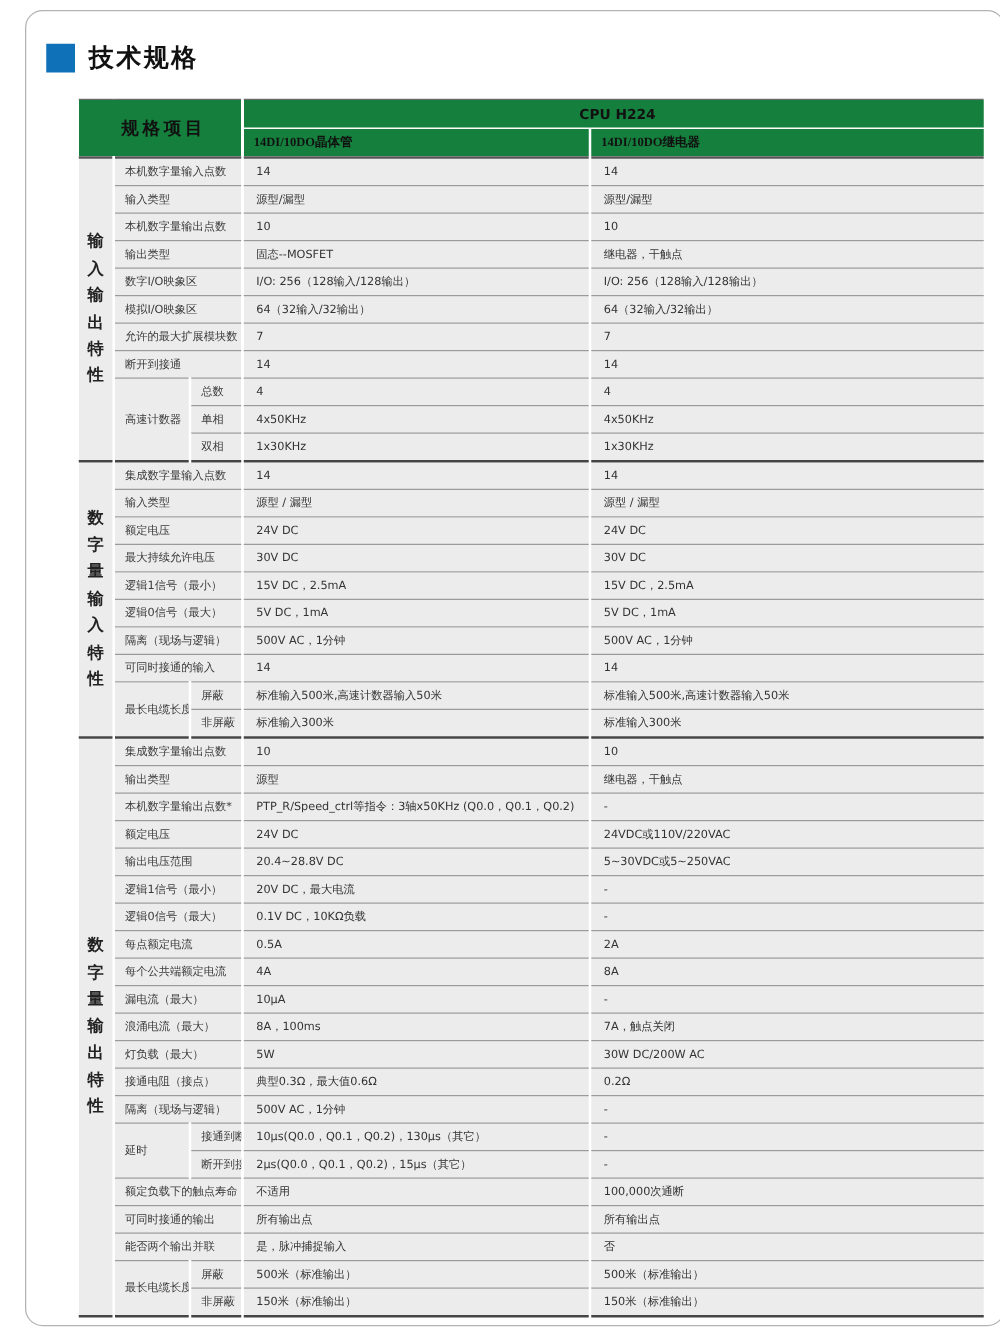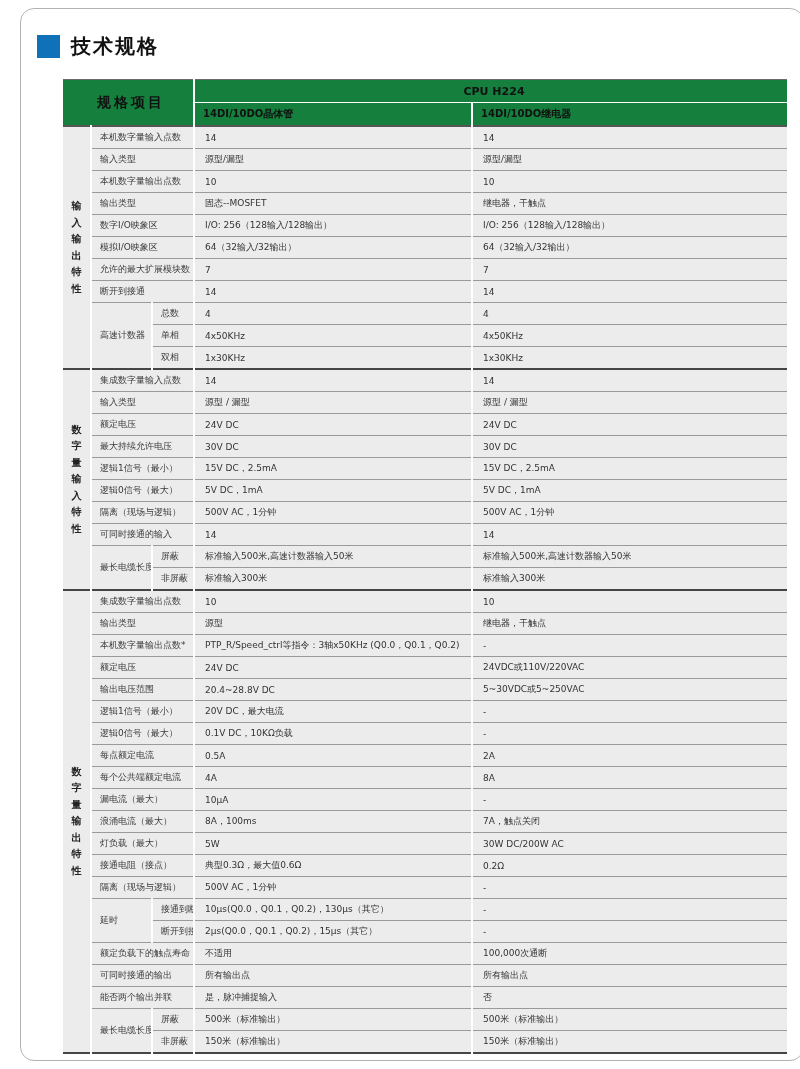--- a/index.html
+++ b/index.html
@@ -12,24 +12,24 @@
   table.spec-table{border-collapse:collapse;table-layout:fixed;width:728px;
     margin:19px 0 0 40px;border:1px solid #6b6b6b;}
   .spec-table th,.spec-table td{border-left:2px solid #fff;border-right:2px solid #fff;
     border-bottom:1px solid #9a9a9a;background:#ececec;
     font-size:9px;font-weight:normal;height:21px;padding:0 2px 0 8px;
     text-align:left;vertical-align:middle;overflow:hidden;white-space:nowrap;color:#3a3a3a;}
   .spec-table thead{border-bottom:2px solid #555;}
   .spec-table thead th{background:#15803d;color:#111;font-weight:bold;border-bottom:1px solid #fff;}
   th.th-spec{text-align:center;font-size:14px;letter-spacing:3px;}
   th.th-cpu{text-align:center;font-size:11px;height:22px;}
-  th.th-col{font-size:10px;height:22px;}
+  th.th-col{font-size:10px;height:22px;font-family:Liberation Serif, serif;}
   tbody.section{border-bottom:2px solid #454545;}
   td.group-cell{text-align:center;padding:0;vertical-align:middle;}
-  .vtext{display:inline-block;width:1em;font-size:10px;font-weight:bold;line-height:1.65;
+  .vtext{display:inline-block;width:1em;font-size:13px;font-weight:bold;line-height:1.65;
     word-break:break-all;white-space:normal;letter-spacing:0;color:#222;text-align:center;}
   td.val{padding-left:10px;color:#333;}
 </style>
 </head>
 <body>
 
 <div class="page">
   <div class="title-row">
     <span class="title-square"></span>
     <h1 class="title">技术规格</h1>

